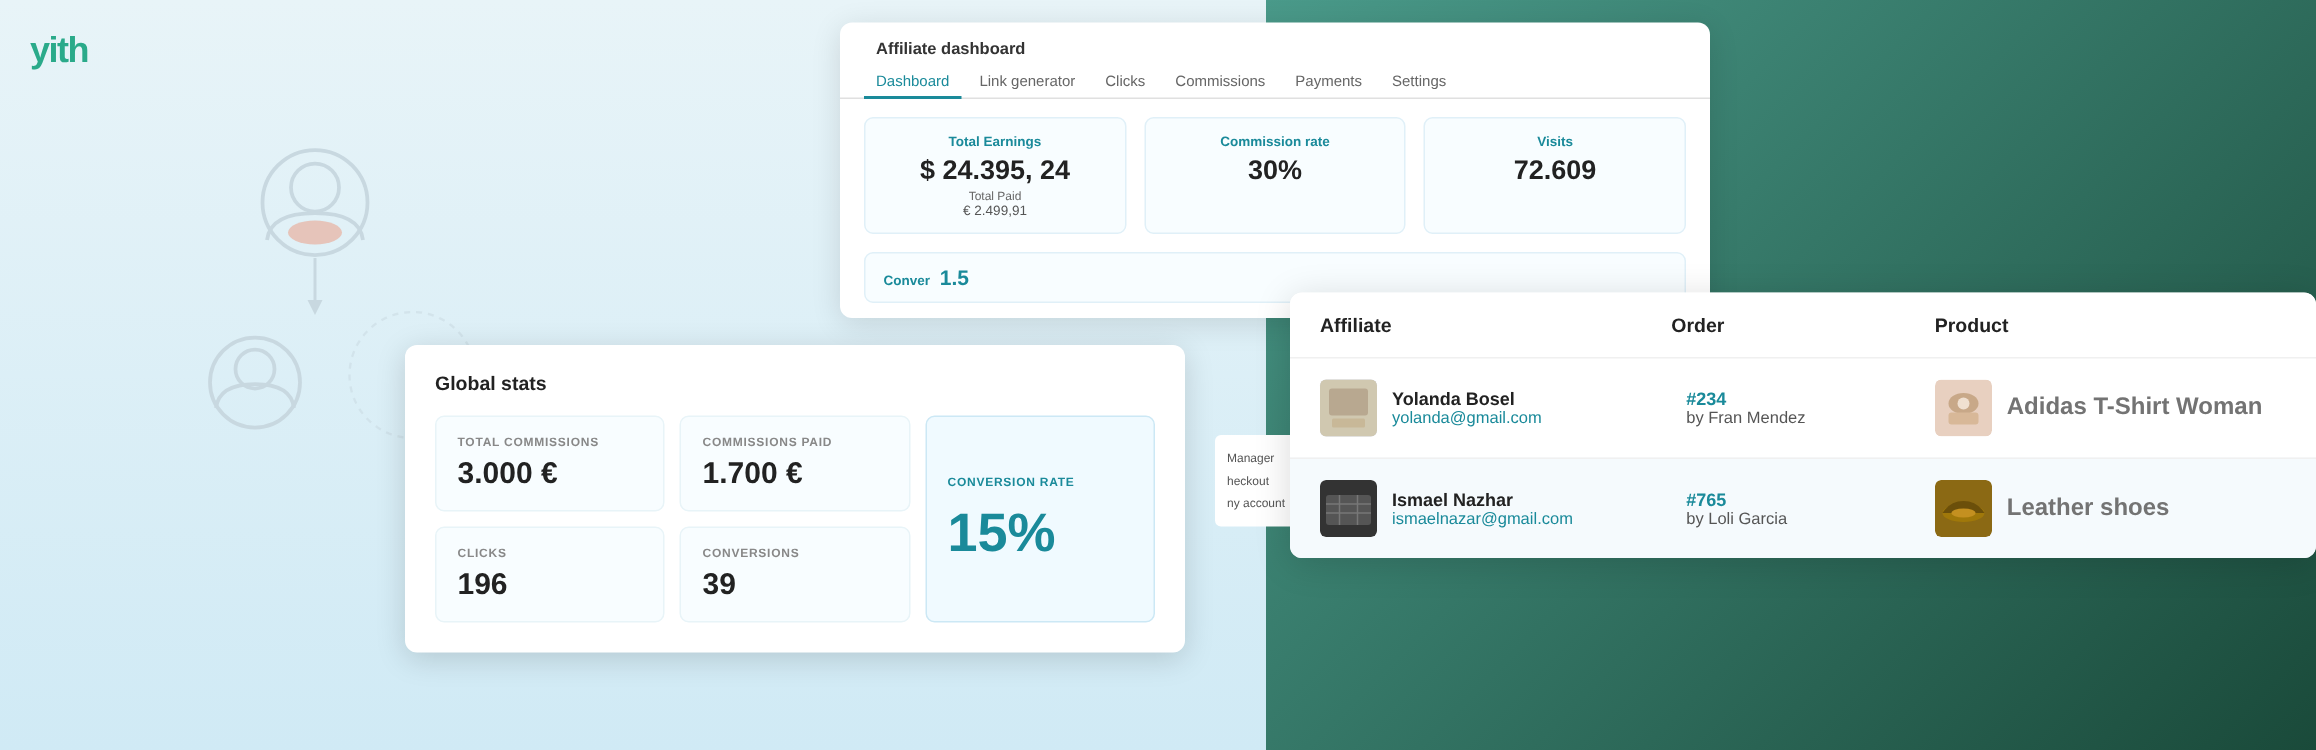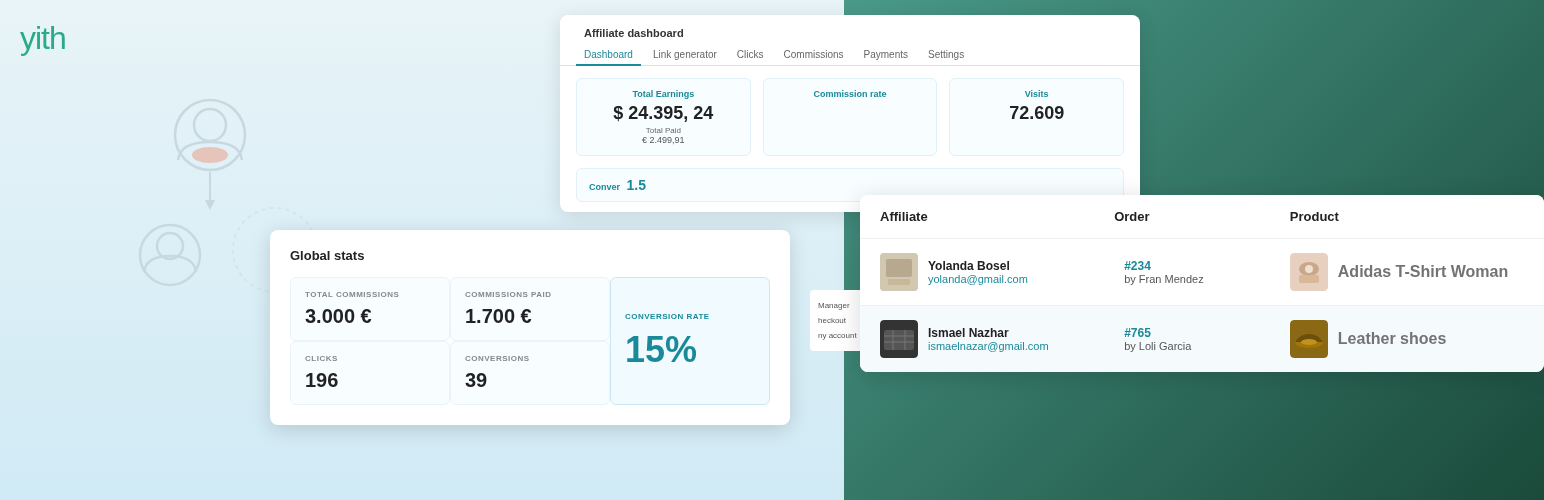--- a/index.html
+++ b/index.html
@@ -34,22 +34,22 @@
 
     
     .logo {
       position: absolute;
       top: 20px; left: 20px;
       z-index: 10;
       display: flex;
       align-items: center;
     }
     .logo-text {
-      font-size: 32px;
-      font-weight: 400;
+      font-size: 24px;
+      font-weight: 700;
       color: #1a6a7a;
       letter-spacing: -1px;
     }
     .logo-text span {
       color: #2aaa8a;
     }
 
     
     .user-icons {
       position: absolute;
@@ -156,20 +156,21 @@
     .global-stats-title {
       font-size: 13px;
       font-weight: 700;
       color: #222;
       margin-bottom: 14px;
     }
     .stats-grid {
       display: grid;
       grid-template-columns: 1fr 1fr 1fr;
       grid-template-rows: 1fr 1fr;
+      gap: 10px;
     }
     .stat-box {
       background: #f8fdff;
       border: 1px solid #e8f4f8;
       border-radius: 6px;
       padding: 12px 14px;
     }
     .stat-box-label {
       font-size: 8px;
       color: #888;
@@ -363,20 +364,21 @@
   </div>
   <div class="dashboard-stats">
     <div class="stat-card">
       <div class="stat-label">Total Earnings</div>
       <div class="stat-value">$ 24.395, 24</div>
       <div class="stat-sublabel">Total Paid</div>
       <div class="stat-subvalue">€ 2.499,91</div>
     </div>
     <div class="stat-card">
       <div class="stat-label">Commission rate</div>
+      <div class="stat-value">30%</div>
     </div>
     <div class="stat-card">
       <div class="stat-label">Visits</div>
       <div class="stat-value">72.609</div>
     </div>
   </div>
   <div class="dashboard-bottom">
     <div class="conversion-partial">
       <span>Conver</span>
       <span style="font-size:14px; font-weight:700; color:#1a8a9a; margin-left:4px;">1.5</span>

